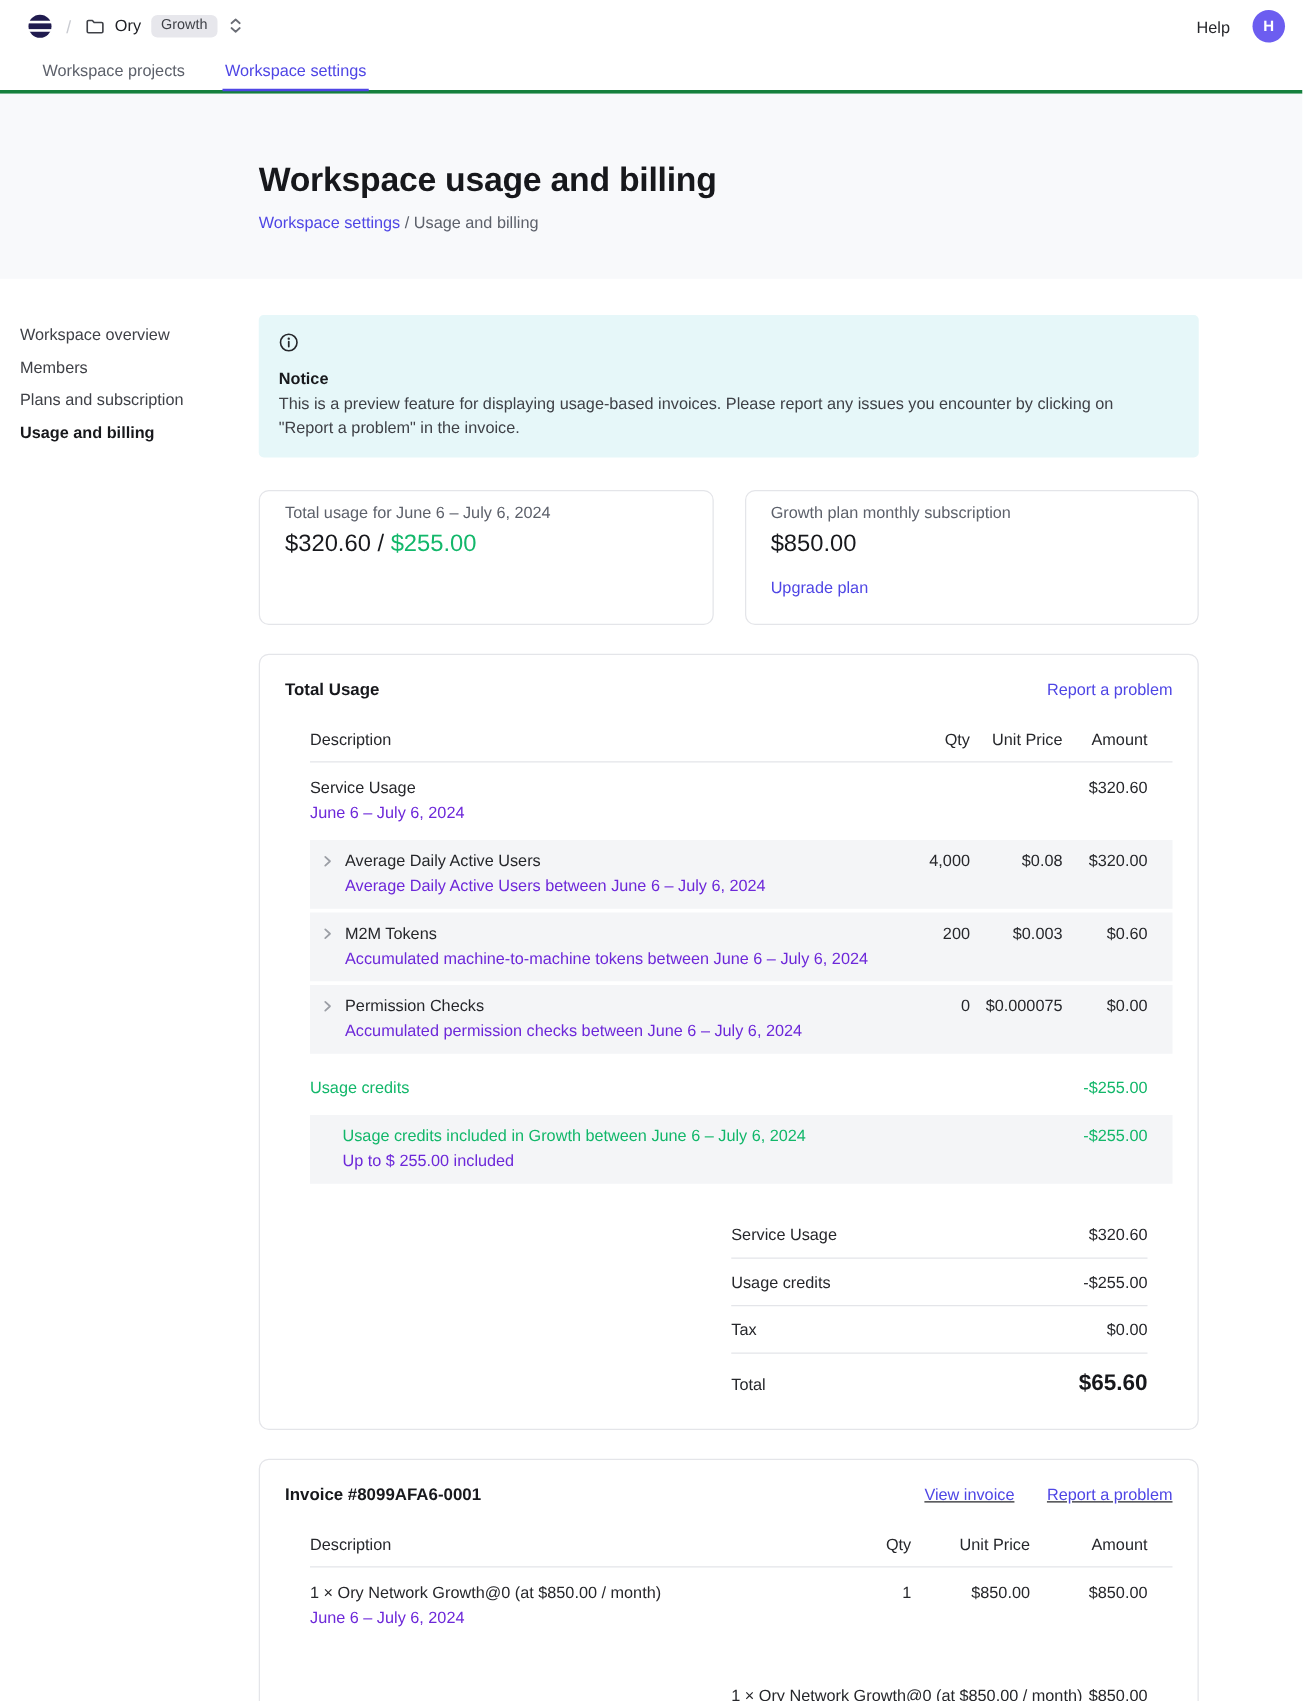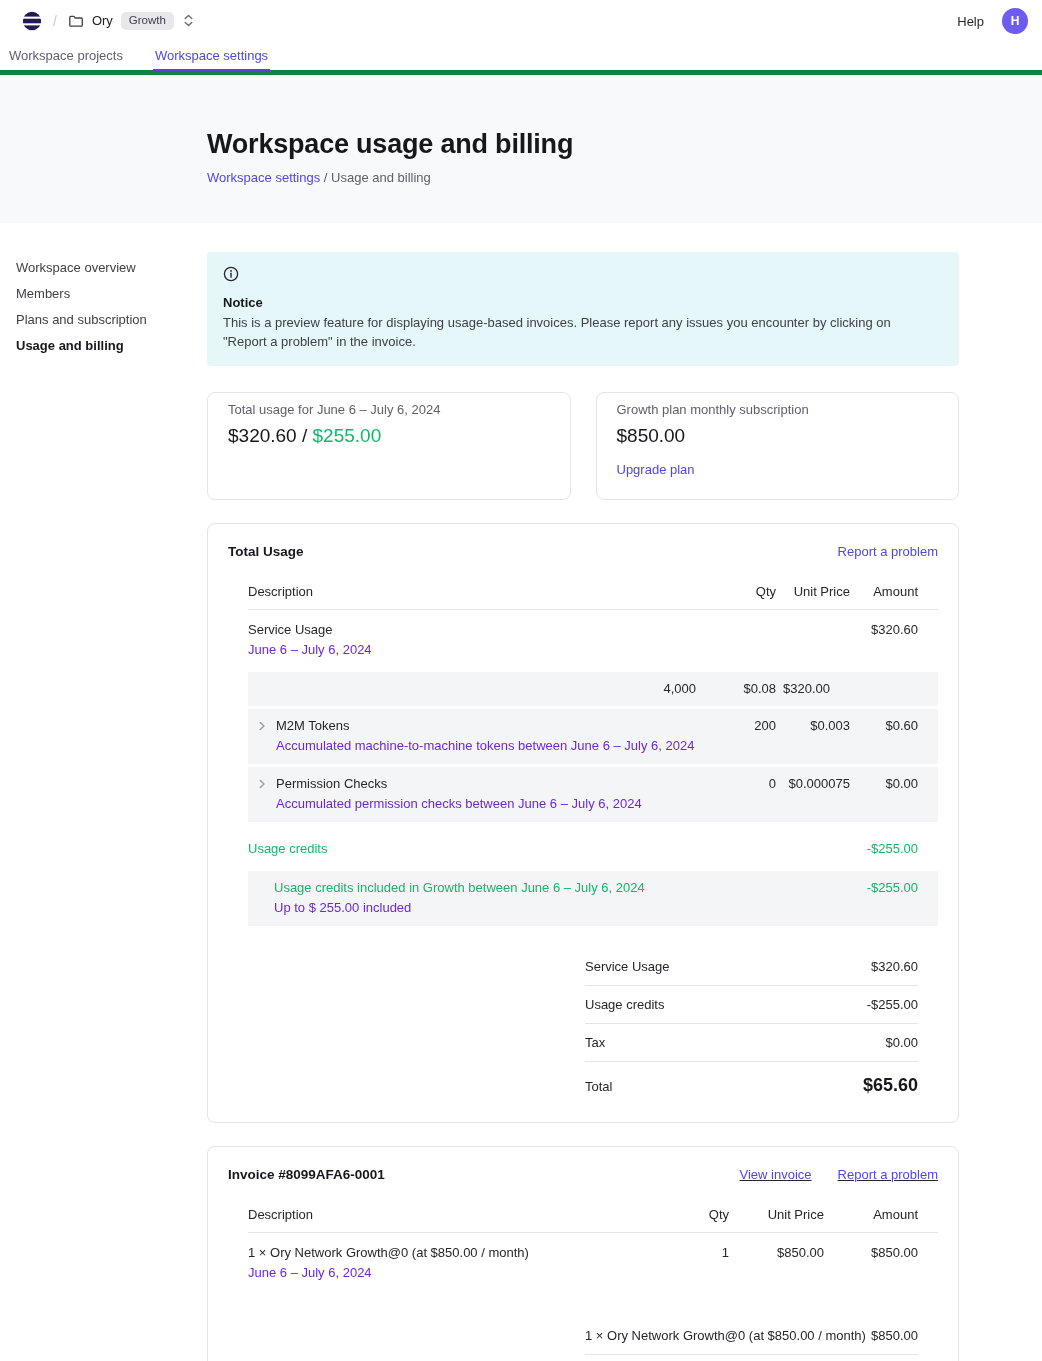--- a/index.html
+++ b/index.html
@@ -18,21 +18,21 @@
   .path-sep { color:#c9cbd1; font-size:14px; }
   .ws-switcher { display:flex; align-items:center; gap:8px; cursor:pointer; }
   .ws-name { color:#202126; font-weight:500; }
   .ws-badge { background:#e7e7ec; color:#3f4147; border-radius:5px; padding:2.5px 8px; font-size:11.5px; line-height:1.2; }
   .topbar-right { display:flex; align-items:center; gap:18px; }
   .help-link { color:#26272b; cursor:pointer; }
   .avatar { width:26px; height:26px; border-radius:50%; background:#6c5df0; color:#fff; font-size:12px; font-weight:600;
             display:flex; align-items:center; justify-content:center; cursor:pointer; }
 
   
-  .tabs { display:flex; gap:28px; padding:0 7px; border-bottom:5px solid #15803d; height:33px; align-items:stretch; }
+  .tabs { display:flex; gap:28px; padding:0 32px; border-bottom:3px solid #15803d; height:33px; align-items:stretch; }
   .tab { display:flex; align-items:center; color:#5d616b; cursor:pointer; border-bottom:2px solid transparent; margin-bottom:-1px; padding:0 2px; }
   .tab.active { color:#4f46e5; border-bottom-color:#4f46e5; }
 
   
   .page-head { background:#f8f9fb; padding:53px 40px 38px 207px; }
   .page-title { font-size:27px; line-height:32px; font-weight:700; color:#17181c; letter-spacing:-0.2px; }
   .page-breadcrumb { margin-top:10px; font-size:13px; }
   .page-breadcrumb .crumb-link { color:#4f46e5; cursor:pointer; }
   .page-breadcrumb .crumb-rest { color:#5d616b; }
 
@@ -193,20 +193,31 @@
           <div>
             <div class="row-title">Service Usage</div>
             <div class="row-sub">June 6 – July 6, 2024</div>
           </div>
           <div></div>
             <div></div>
           <div class="cell-amount">$320.60</div>
         </div>
 
         <div class="trow grid-usage row-detail">
+          <div class="detail-desc">
+            <span class="chev">
+              <svg width="12" height="12" viewBox="0 0 12 12">
+                  <path d="M4.2 2.5 L8 6 L4.2 9.5" fill="none" stroke="#9b9ea5" stroke-width="1.4" stroke-linecap="round" stroke-linejoin="round"></path>
+                </svg>
+            </span>
+            <div>
+              <div class="row-title">Average Daily Active Users</div>
+              <div class="row-sub">Average Daily Active Users between June 6 – July 6, 2024</div>
+            </div>
+          </div>
           <div class="cell-num">4,000</div>
           <div class="cell-num">$0.08</div>
           <div class="cell-amount">$320.00</div>
         </div>
 
         <div class="trow grid-usage row-detail">
           <div class="detail-desc">
             <span class="chev">
               <svg width="12" height="12" viewBox="0 0 12 12">
                   <path d="M4.2 2.5 L8 6 L4.2 9.5" fill="none" stroke="#9b9ea5" stroke-width="1.4" stroke-linecap="round" stroke-linejoin="round"></path>

